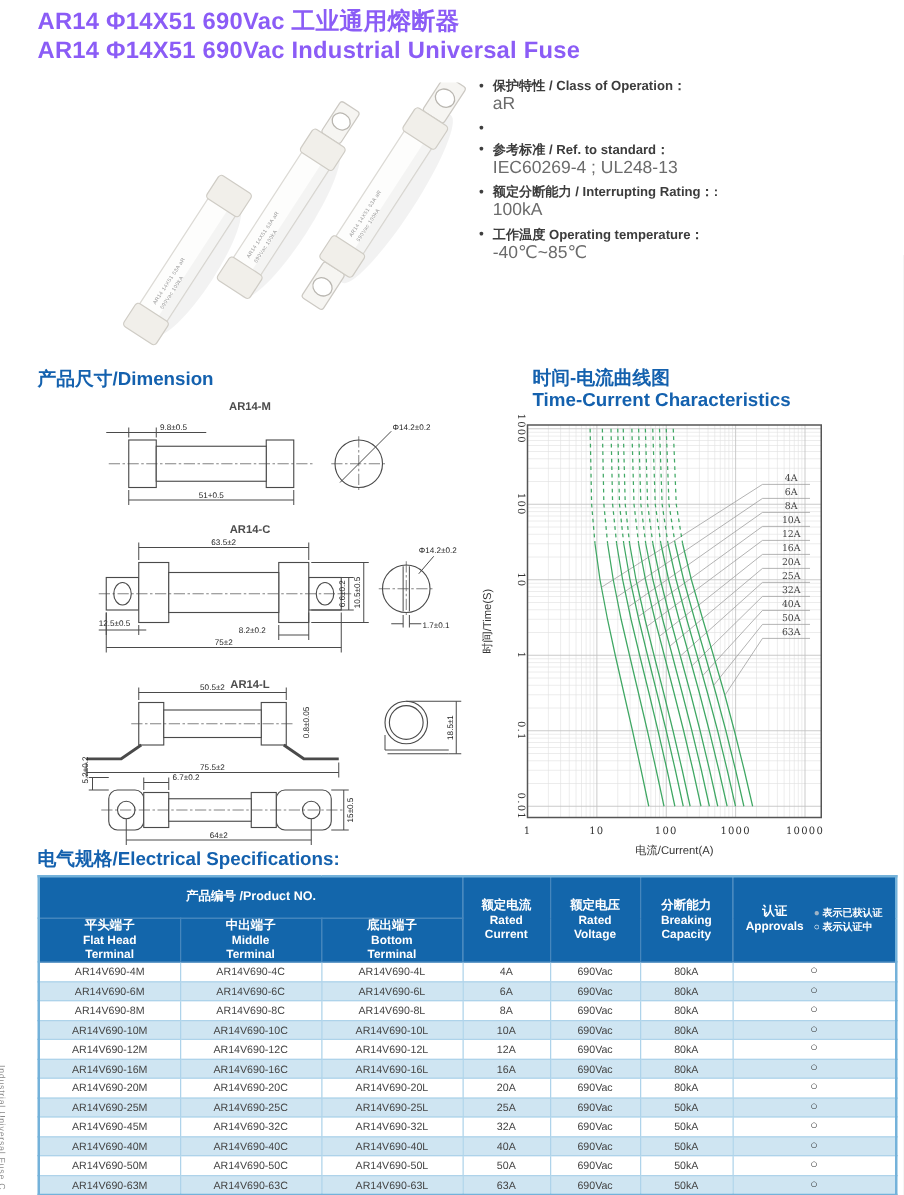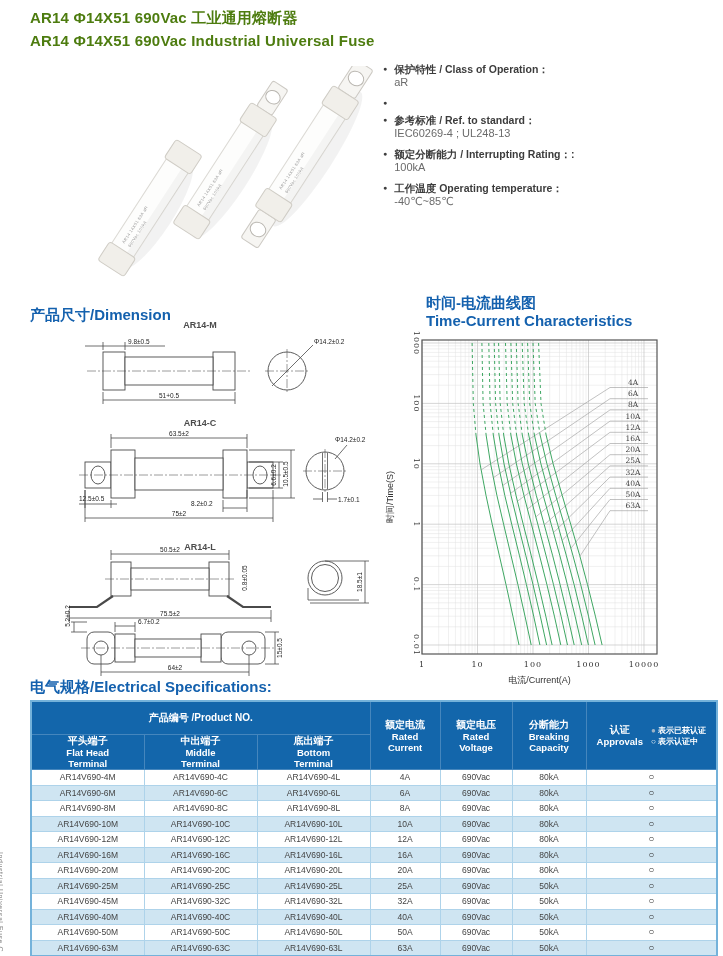--- a/index.html
+++ b/index.html
@@ -1,31 +1,31 @@
 <!DOCTYPE html>
 <html><head>
 <meta charset="utf-8">
 <style>
   html,body{margin:0;padding:0;background:#e8e8e8;}
   .page{position:relative;width:723px;height:956px;background:#ffffff;overflow:hidden;
         font-family:"Liberation Sans","DejaVu Sans",sans-serif;}
   
   .titles{position:absolute;left:30px;top:6px;}
-  .t-zh,.t-en{font-size:15px;font-weight:bold;color:#4d7c0f;line-height:23px;letter-spacing:0.2px;}
+  .t-zh,.t-en{font-size:19px;font-weight:bold;color:#8b5cf6;line-height:23px;letter-spacing:0.2px;}
   
   .photo{position:absolute;left:55px;top:66px;}
   
   .specs{position:absolute;left:383px;top:62px;width:338px;}
   .spec-item{display:flex;margin-bottom:7px;}
   .spec-bullet{font-size:7px;color:#3e3e3e;margin:3px 7px 0 0;flex:0 0 auto;}
   .spec-label{font-size:10.5px;font-weight:bold;color:#3c3c3c;line-height:14px;}
-  .spec-value{font-size:11px;color:#6b6b6b;line-height:13px;}
+  .spec-value{font-size:14px;color:#6b6b6b;line-height:13px;}
   
   .sec-title{position:absolute;font-size:15px;font-weight:bold;color:#1461ae;}
-  .dim-title{left:30px;top:306px;}
+  .dim-title{left:30px;top:294px;}
   .chart-title{left:426px;top:294px;line-height:18px;}
   .elec-title{left:30px;top:678px;}
   
   .dims{position:absolute;left:25px;top:316px;}
   .dfill{fill:#ffffff;stroke:#4a4a4a;stroke-width:0.9;}
   .dln{stroke:#4a4a4a;stroke-width:0.8;fill:none;}
   .dleg{stroke:#4a4a4a;stroke-width:2.2;fill:none;}
   .dct{stroke:#4a4a4a;stroke-width:0.55;fill:none;stroke-dasharray:9 2 2 2;}
   .dim{font-size:6.5px;fill:#1d1d1d;}
   .dtitle{font-size:9px;font-weight:bold;fill:#4c4c4c;}

